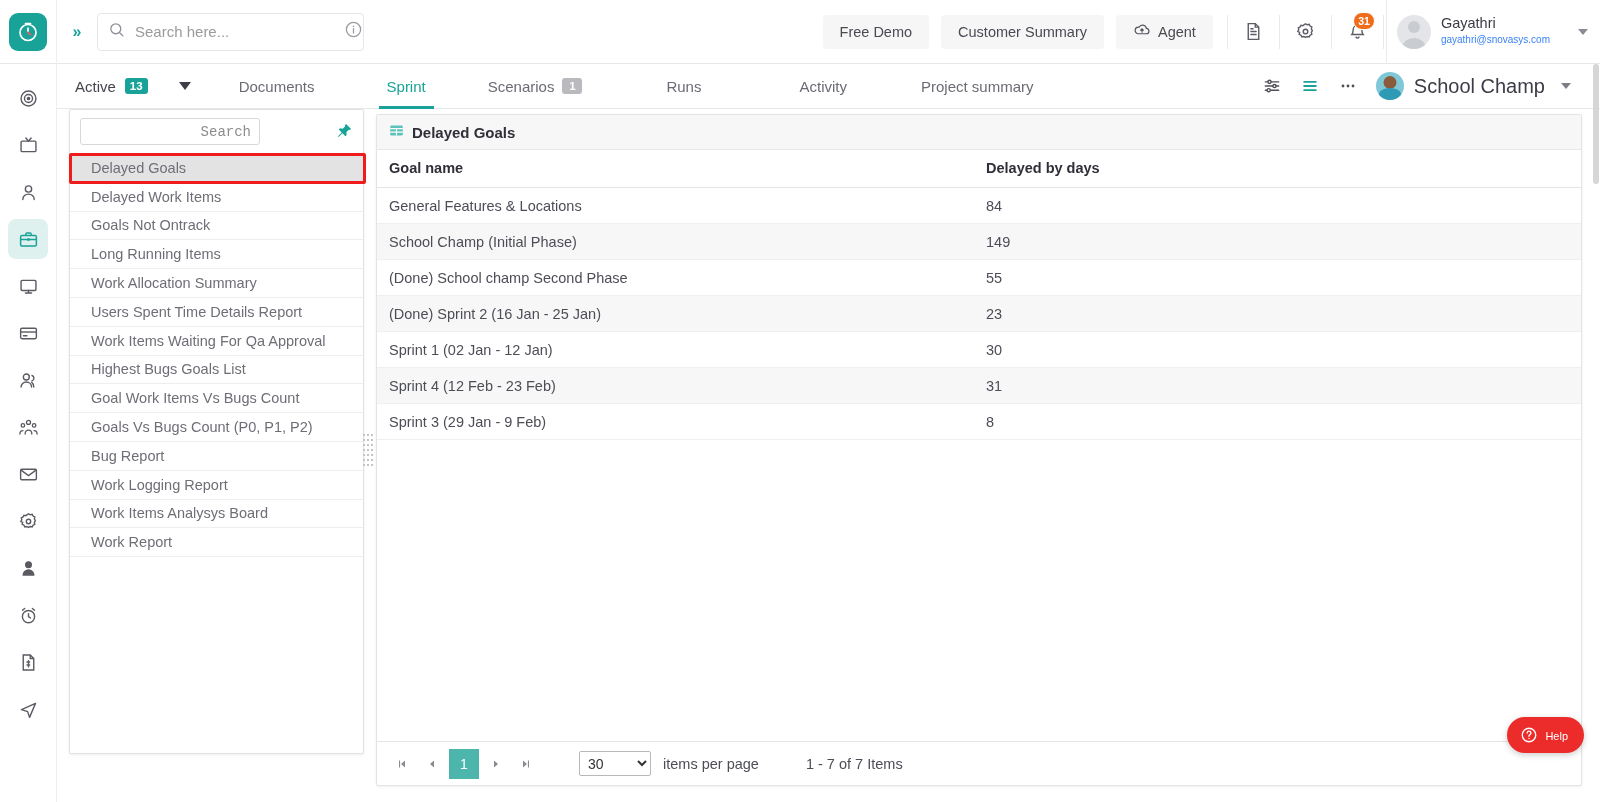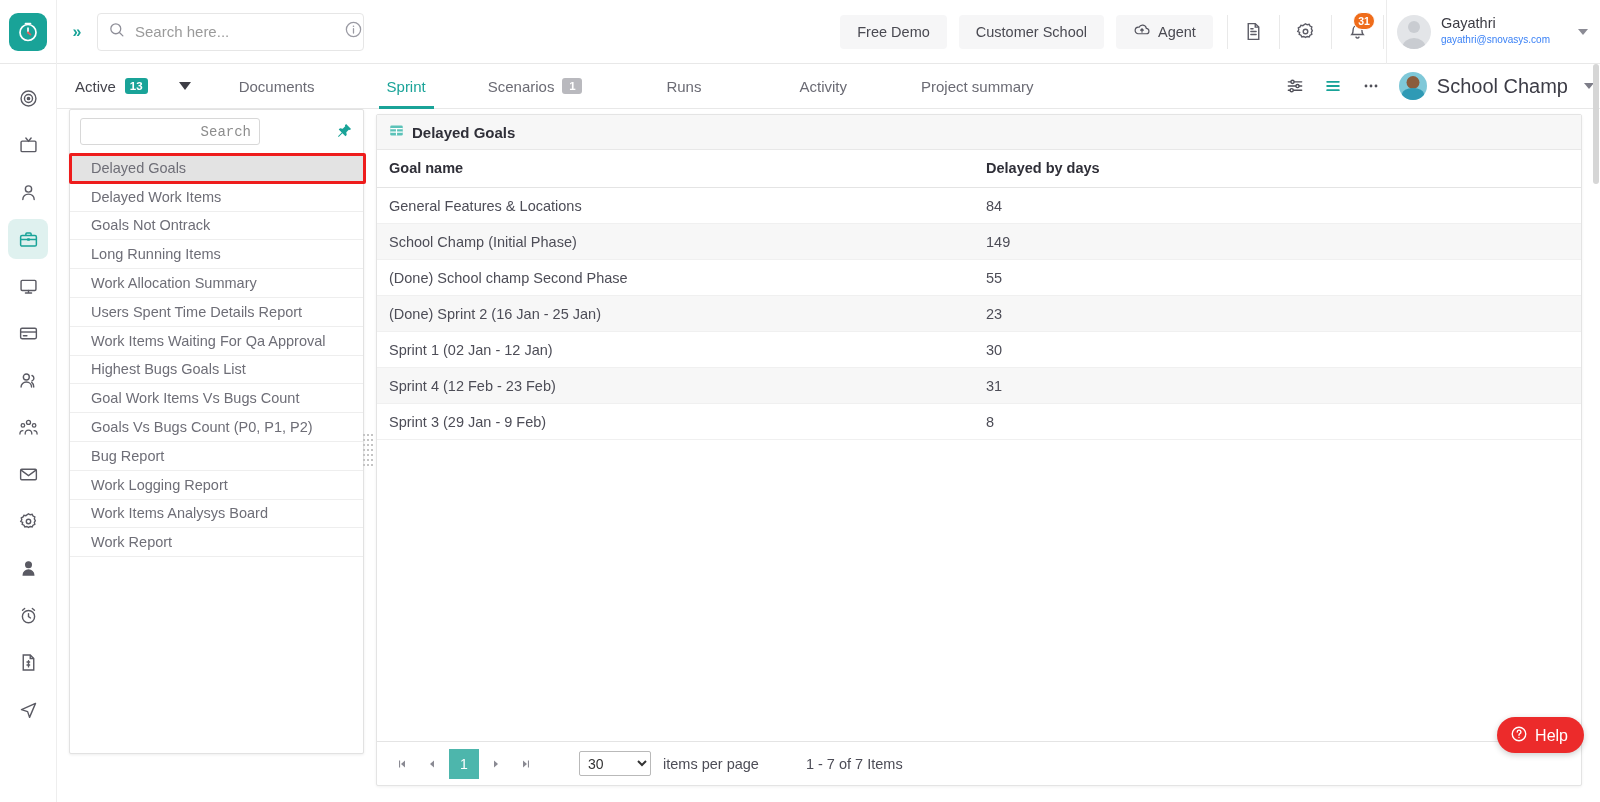--- a/index.html
+++ b/index.html
@@ -110,21 +110,21 @@
   }
   .tab {
     height: 45px; display: flex; align-items: center; gap: 8px; padding: 0 22px;
     font-size: 15px; color: #6b6b74; cursor: pointer; position: relative;
   }
   .tab.sel { color: #19a398; }
   .tab.sel::after {
     content: ''; position: absolute; left: 14px; right: 14px; bottom: 0;
     height: 2.5px; background: #19a398;
   }
-  .ts-right { margin-left: auto; display: flex; align-items: center; padding-right: 6px; gap: 18px; }
+  .ts-right { margin-left: auto; display: flex; align-items: center; padding-right: 29px; gap: 18px; }
   .ts-ico { cursor: pointer; color: #585860; display: flex; align-items: center; }
   .proj-name { font-size: 20px; color: #3c3c46; }
   .proj-av {
     width: 28px; height: 28px; border-radius: 50%; overflow: hidden; flex: none;
     background: #7fc8d8; position: relative;
   }
   .proj-av::before {
     content: ''; position: absolute; top: 4px; left: 50%; transform: translateX(-50%);
     width: 13px; height: 13px; border-radius: 50%; background: #8a5c3c;
   }
@@ -208,21 +208,21 @@
   .pg-sel {
     margin-left: 38px; width: 72px; height: 25px; font-size: 14px; color: #333;
     border: 1px solid #b9b9b9; border-radius: 2px; padding-left: 4px;
     font-family: "Liberation Sans", sans-serif; background: #fff;
   }
   .pg-lbl { font-size: 14.5px; color: #4d4d57; margin-left: 12px; }
   .pg-range { font-size: 14.5px; color: #4d4d57; margin-left: 47px; }
 
   .help-btn {
     position: absolute; right: 16px; bottom: 49px; height: 36px; padding: 1px 16px 0 13px;
-    background: #ec2b2b; border-radius: 18px; color: #fff; font-size: 16px;
+    background: #ec2b2b; border-radius: 18px; color: #fff; font-size: 11px;
     display: flex; align-items: center; gap: 7px; cursor: pointer;
     box-shadow: 0 2px 6px rgba(0,0,0,.2); z-index: 20;
   }
   .vscroll {
     position: absolute; right: 1px; top: 64px; width: 6px; height: 738px; background: transparent;
   }
   .vscroll-thumb {
     position: absolute; top: 0; left: 0; width: 6px; height: 120px;
     background: #d6d6d6; border-radius: 3px;
   }
@@ -261,21 +261,21 @@
         </svg>
       </span>
     </div>
 
     <div class="hdr-spacer"></div>
 
     <div class="pill">
       <span>Free Demo</span>
     </div>
     <div class="pill">
-      <span>Customer School</span>
+      <span>Customer Summary</span>
     </div>
     <div class="pill">
       <span>
         <svg width="18" height="18" viewBox="0 0 24 24" fill="none" stroke="#55555f" stroke-width="1.6">
           <path d="M6.5 17h11a3.6 3.6 0 0 0 .3-7.2A5.2 5.2 0 0 0 8 8.3 3.8 3.8 0 0 0 6.5 17z"></path>
           <path d="M12 15v-4.2M10.2 12.3 12 10.5l1.8 1.8" stroke-linecap="round"></path>
         </svg>
       </span>
       <span>Agent</span>
     </div>

